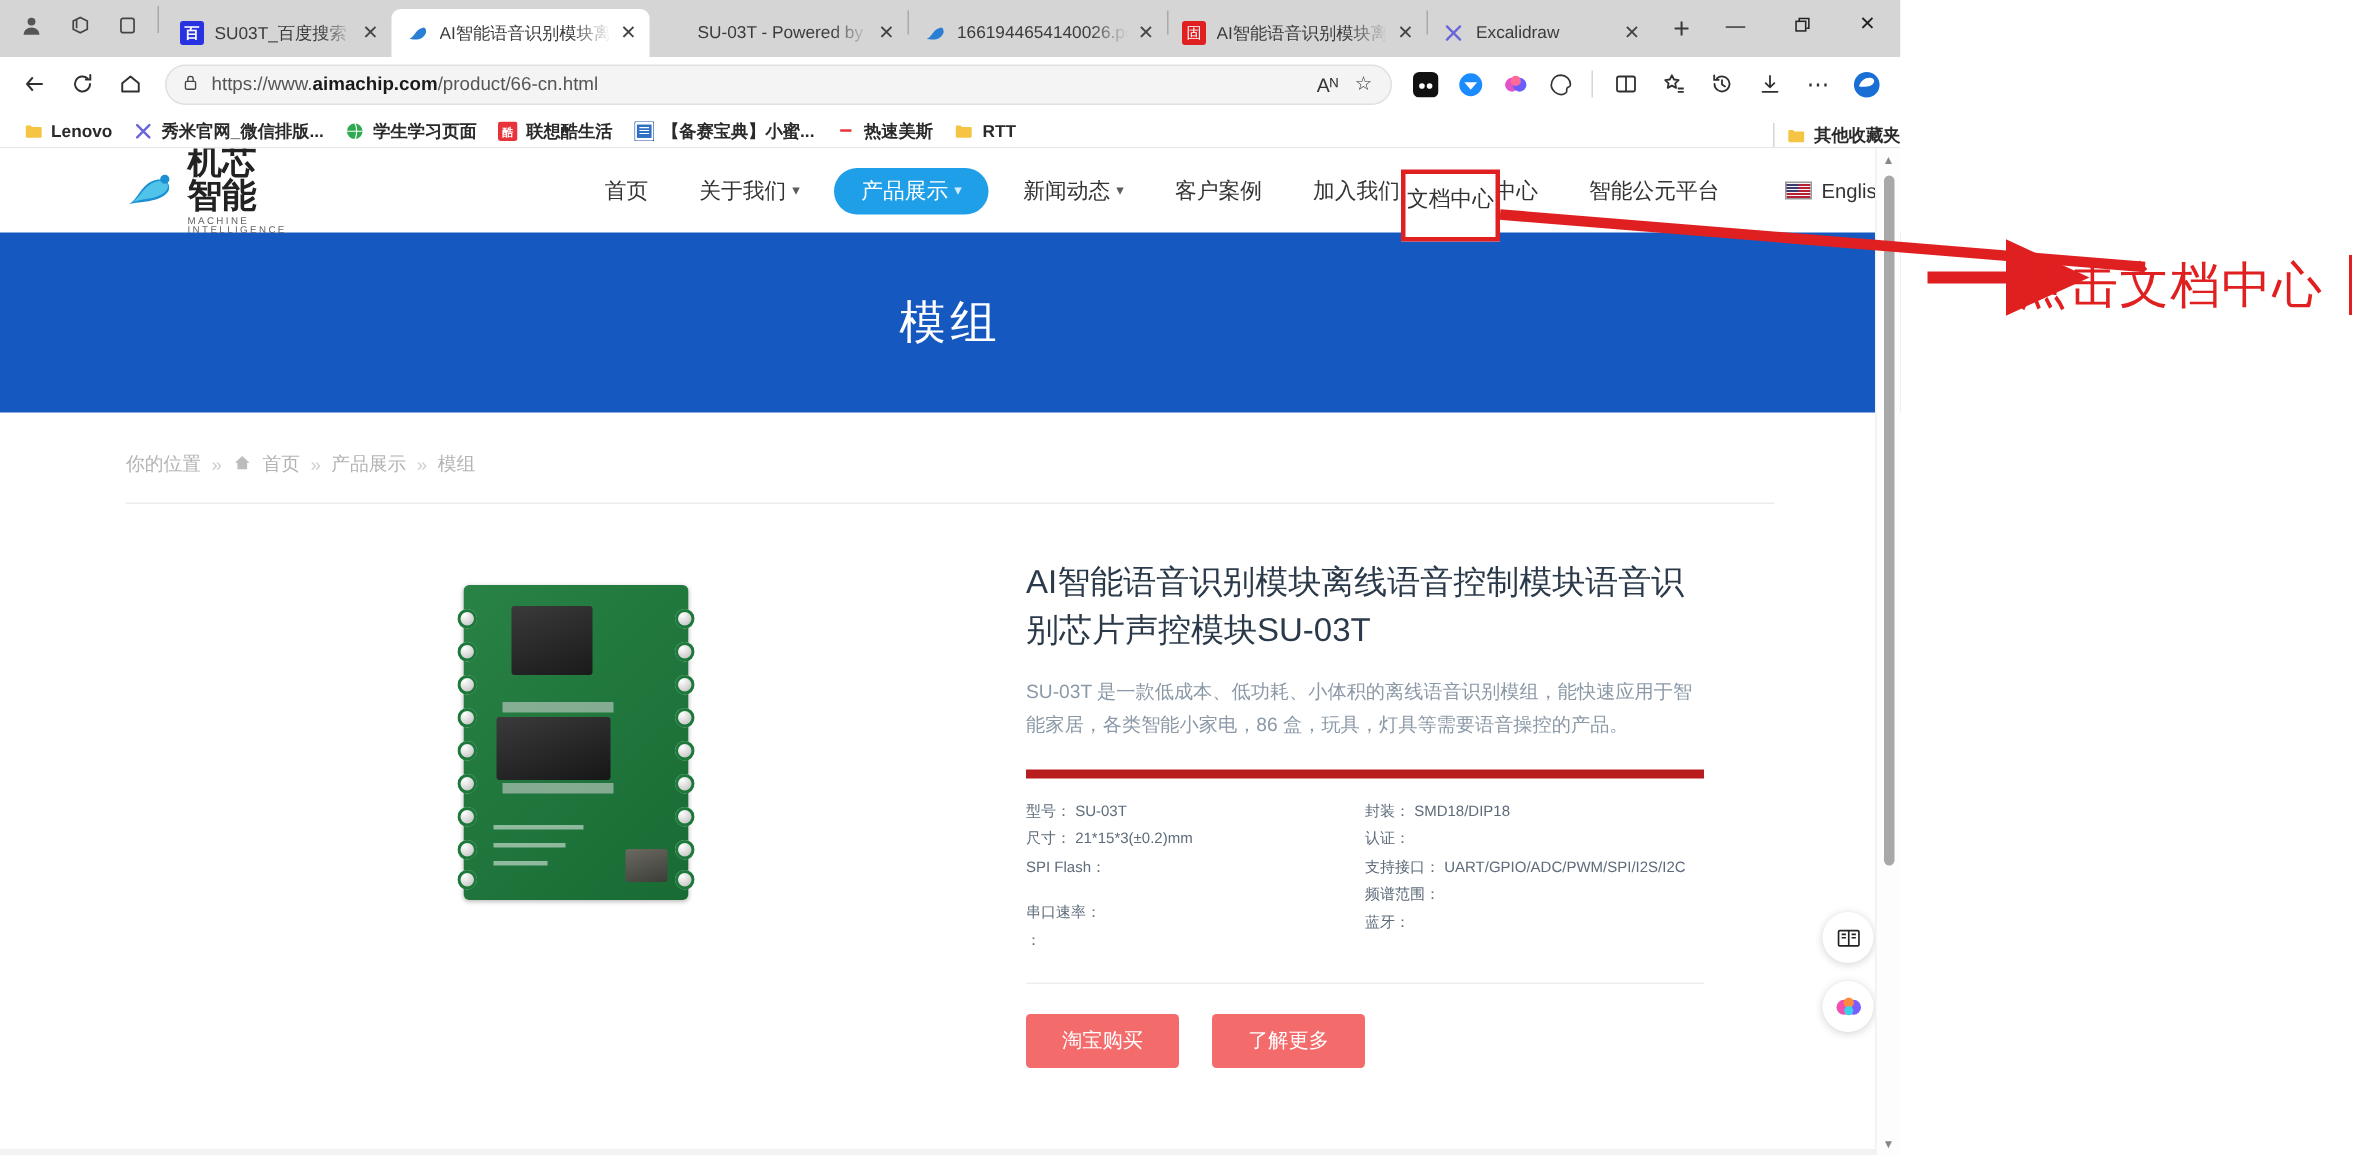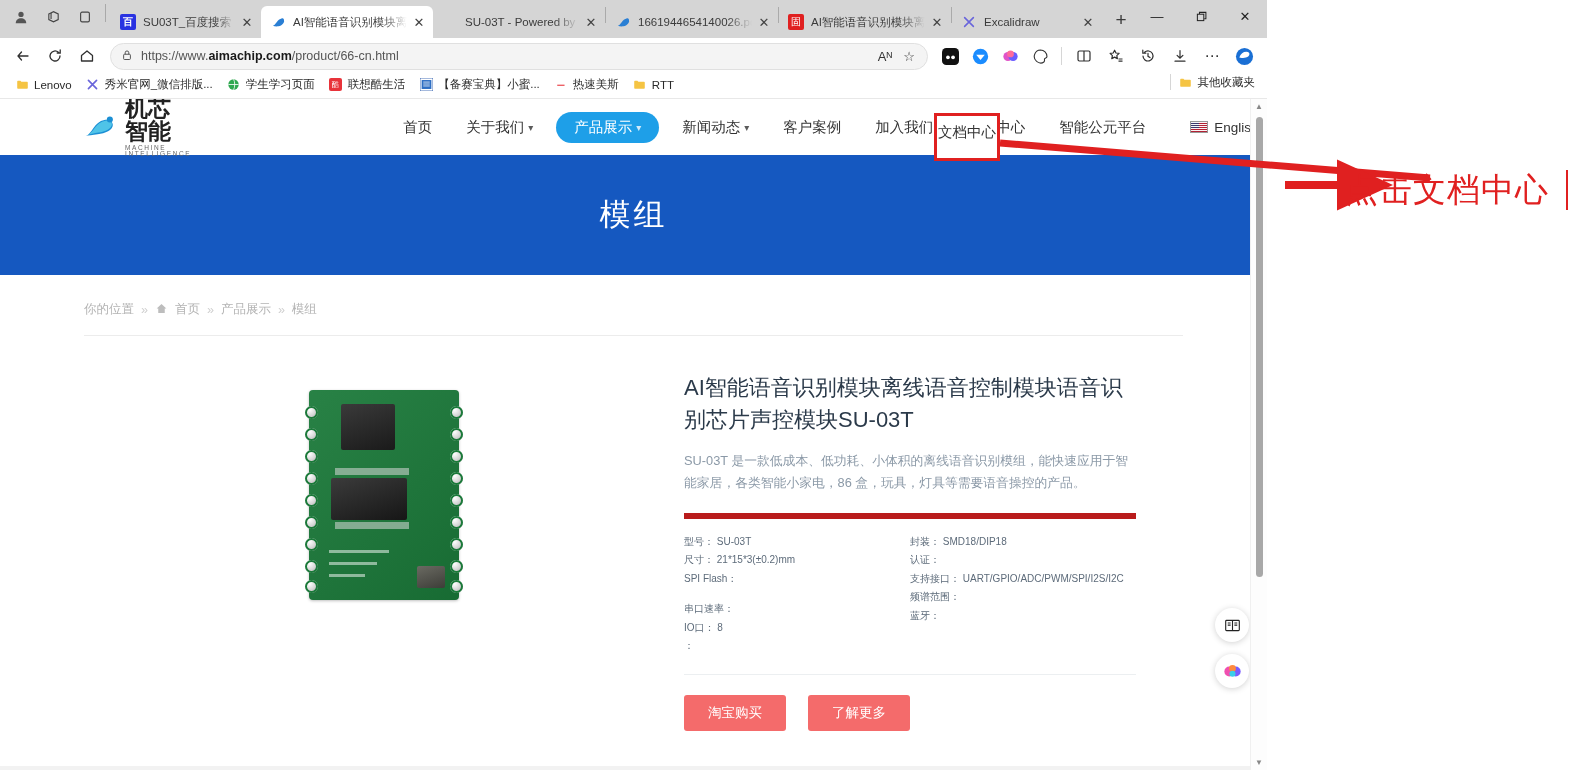--- a/index.html
+++ b/index.html
@@ -115,29 +115,30 @@
   }
   .urltext b { color: #1a1a1a; font-weight: 600; }
   .ombtn { width: 24px; height: 24px; display:flex; align-items:center; justify-content:center; font-size:13px; color:#333; }
   .extbtn { width: 28px; height: 28px; display:flex; align-items:center; justify-content:center; font-size:14px; }
   .tbsep { width:1px; height:18px; background:#d6d6d6; margin:0 5px; }
 
   
   .bookmarks {
     height: 25px;
     background: #ffffff;
-    display: flex; align-items: flex-start;
+    display: flex; align-items: flex-end;
     padding: 0 8px;
     font-size: 11.5px; color: #2a2a2a;
     border-bottom: 1px solid #e8e8e8;
     position: relative;
+    font-weight: bold;
   }
   .bm { display:flex; align-items:center; gap:5px; padding: 0 7px; height: 21px; white-space:nowrap; }
   .bmico { width:14px; height:14px; display:flex; align-items:center; justify-content:center; font-size:11px; }
-  .bm-right { position:absolute; right: 12px; display:flex; align-items:center; }
+  .bm-right { position:absolute; right: 0; display:flex; align-items:center; }
   .bm-right .sep { width:1px; height:16px; background:#d6d6d6; margin-right:8px; }
 
   
   .page {
     position: relative;
     height: 671px;
     background: #fff;
     overflow: hidden;
   }
   .sitenav {
@@ -684,21 +685,20 @@
         <div class="ptitle">AI智能语音识别模块离线语音控制模块语音识别芯片声控模块SU-03T</div>
         <div class="pdesc">SU-03T 是一款低成本、低功耗、小体积的离线语音识别模组，能快速应用于智能家居，各类智能小家电，86 盒，玩具，灯具等需要语音操控的产品。</div>
 
         <div class="specs">
           <div class="spec-col">
             <div><span>型号：</span> <span>SU-03T</span></div>
             <div><span>尺寸：</span> <span>21*15*3(±0.2)mm</span></div>
             <div><span>SPI Flash：</span> <span></span></div>
             <div class="spec-gap"></div>
             <div><span>串口速率：</span> <span></span></div>
-            <div><span>IO口：</span> <span>8</span></div>
             <div><span>：</span></div>
           </div>
           <div class="spec-col right">
             <div><span>封装：</span> <span>SMD18/DIP18</span></div>
             <div><span>认证：</span> <span></span></div>
             <div><span>支持接口：</span> <span>UART/GPIO/ADC/PWM/SPI/I2S/I2C</span></div>
             <div><span>频谱范围：</span> <span></span></div>
             <div><span>蓝牙：</span> <span></span></div>
           </div>
         </div>

